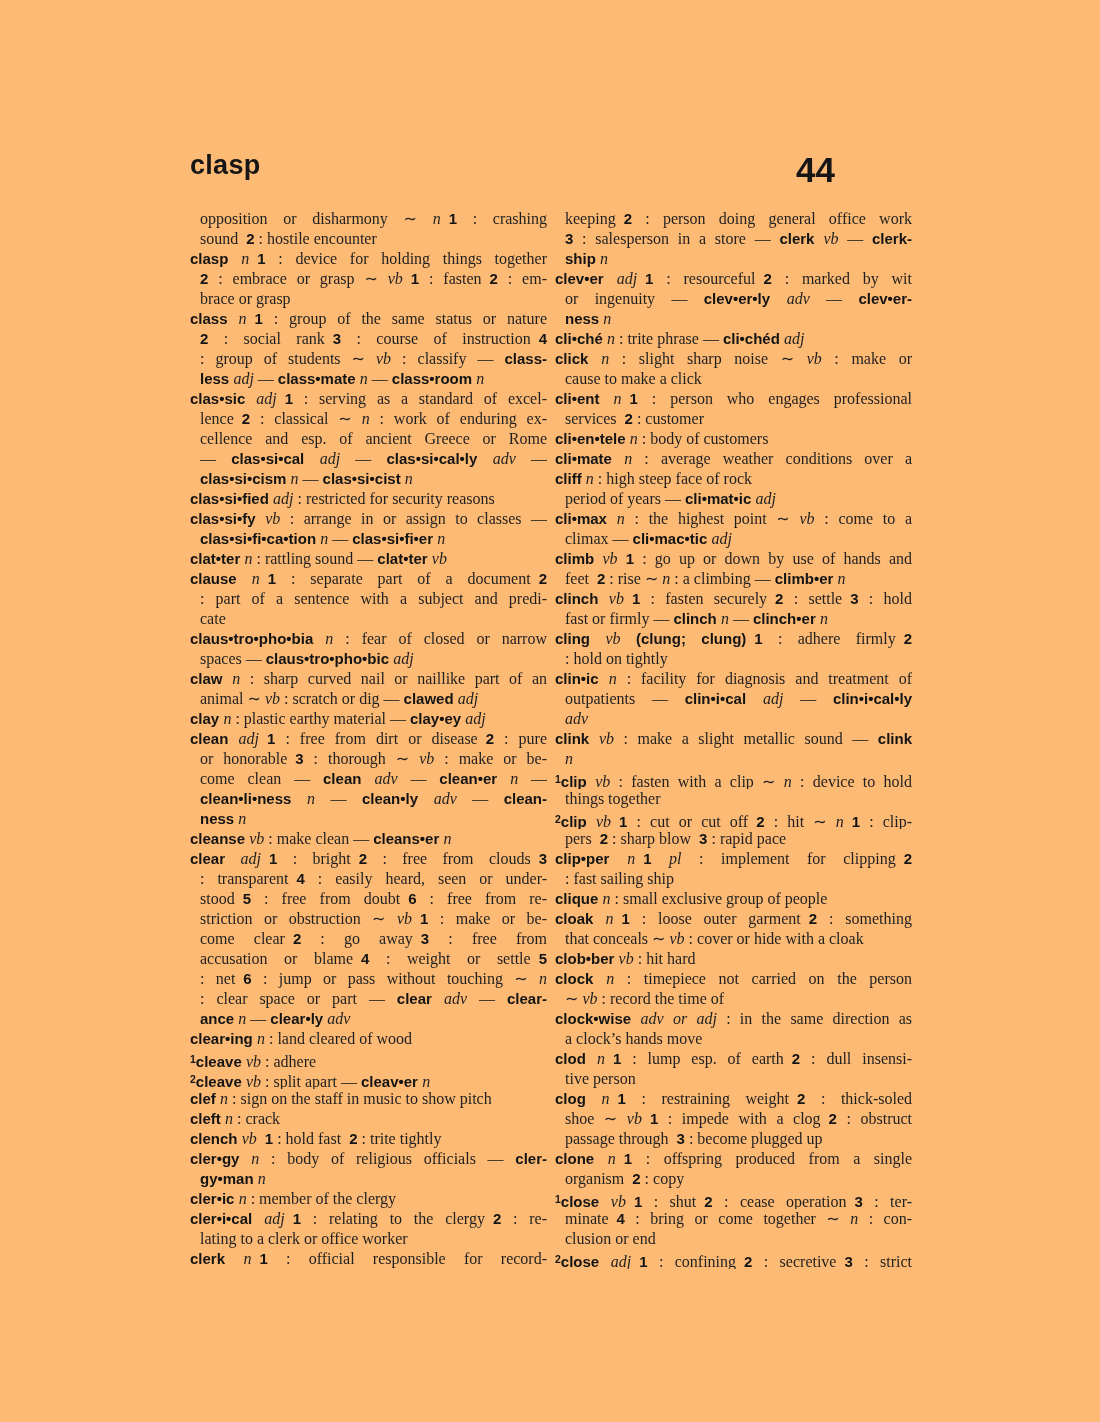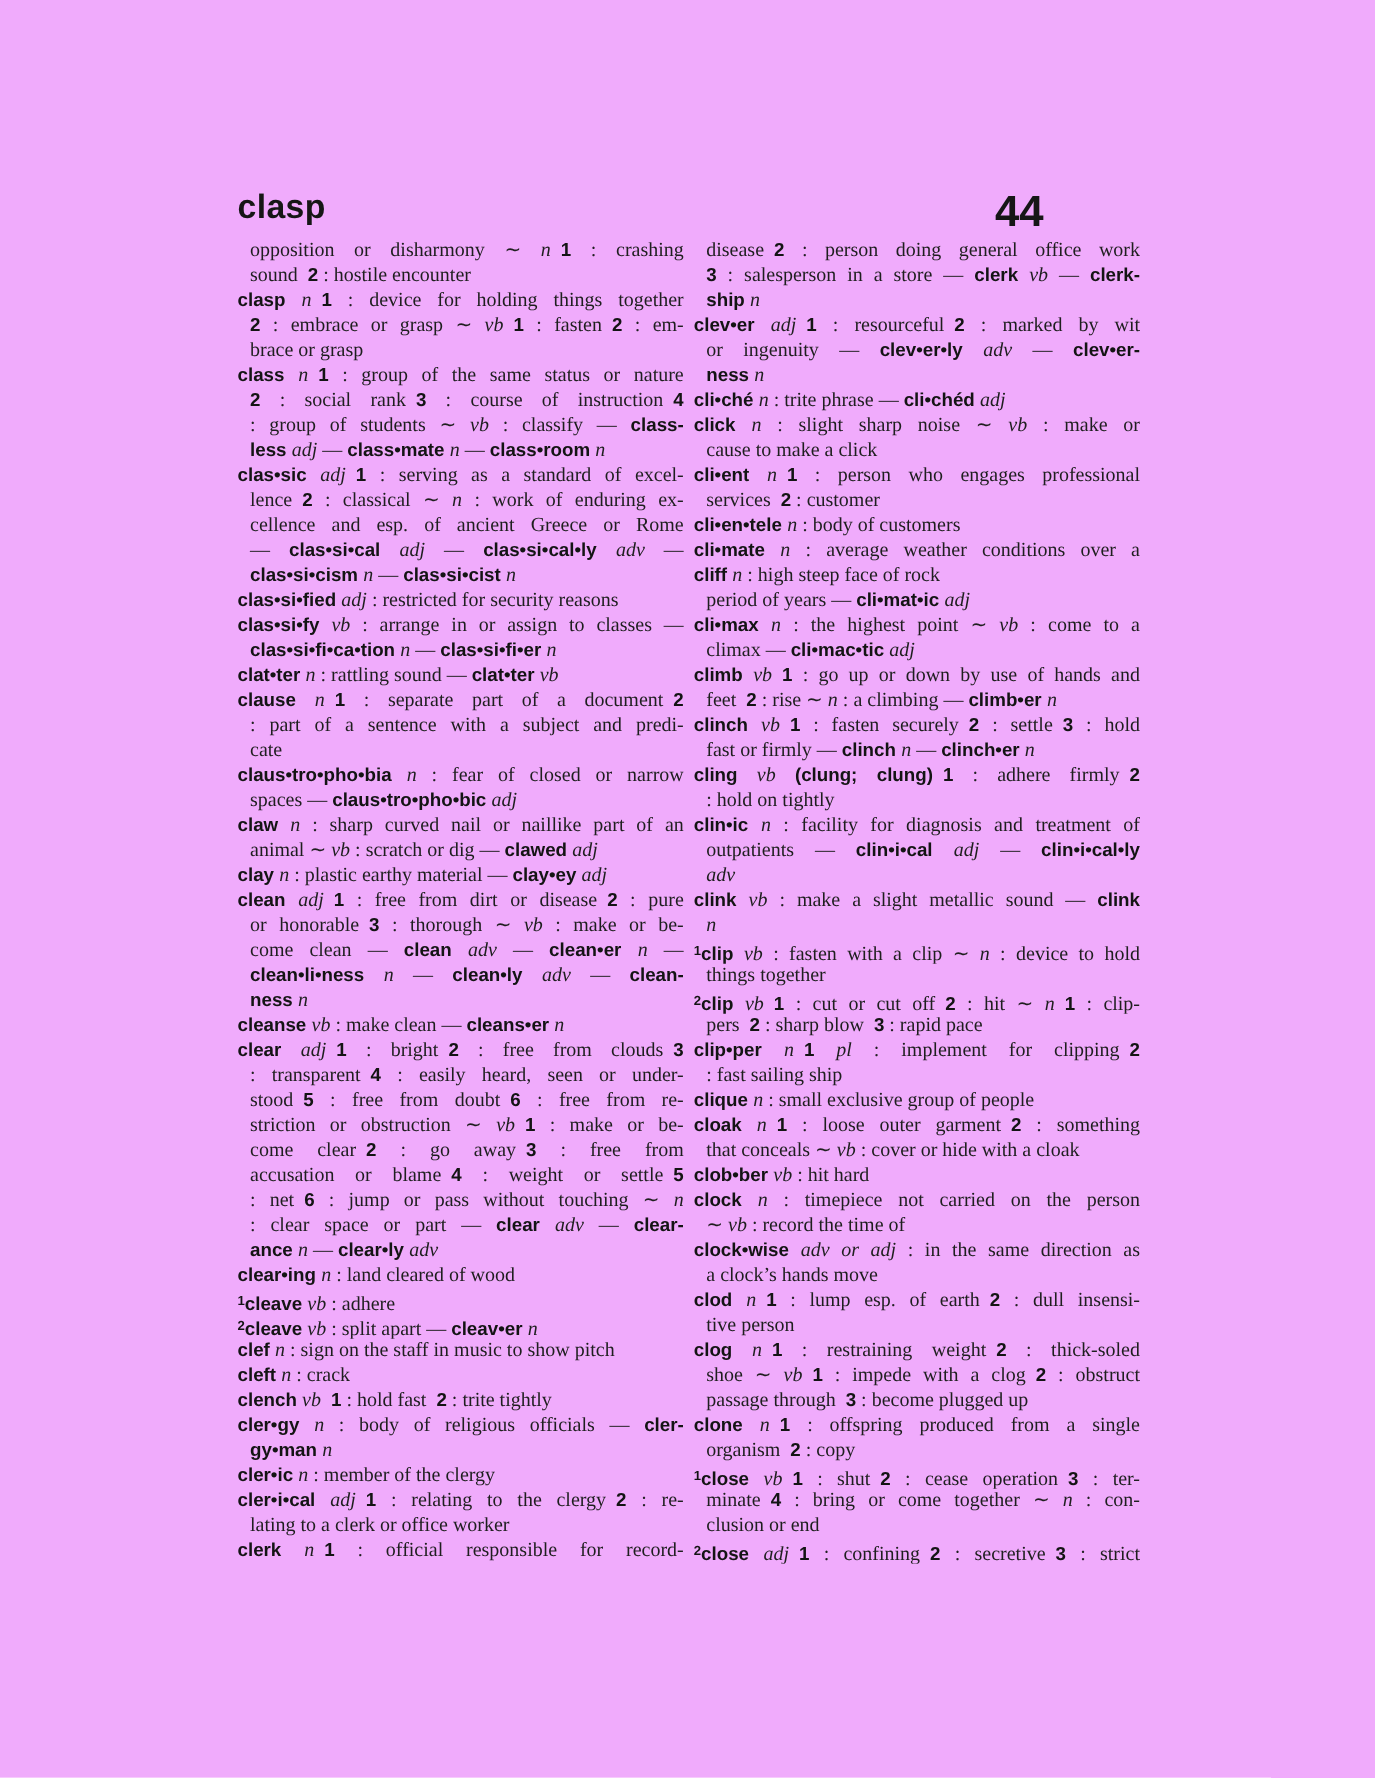--- a/index.html
+++ b/index.html
@@ -11,21 +11,21 @@
     width: 1100px;
     height: 1422px;
     position: relative;
     font-family: "Liberation Serif", serif;
     color: #1c1c1c;
     overflow: hidden;
   }
   .page {
     position: absolute;
     inset: 0;
-    background: #f0abfc;
+    background: #fdba74;
     text-decoration: underline;
   }
   .header-bar {
     position: absolute;
     top: 150px;
     left: 190px;
     width: 726px;
     height: 36px;
   }
   .guide-word {
@@ -42,21 +42,21 @@
     position: absolute;
     left: 606px;
     top: 0;
     font-family: "Liberation Sans", sans-serif;
     font-weight: bold;
     font-size: 35px;
     color: #161616;
   }
   .col {
     position: absolute;
-    top: 191px;
+    top: 209px;
     width: 357px;
   }
   .col-left  { left: 190px; }
   .col-right { left: 555px; }
   .line {
     height: 20px;
     line-height: 20px;
     font-size: 16px;
     text-align: justify;
     text-align-last: justify;
@@ -137,21 +137,21 @@
       <div class="line end"><span class="seg-b">cleft </span><span class="seg-i">n</span><span class="seg-r"> : crack</span></div>
       <div class="line end"><span class="seg-b">clench </span><span class="seg-i">vb</span><span class="seg-r"> </span><span class="seg-b">1</span><span class="seg-r"> : hold fast </span><span class="seg-b">2</span><span class="seg-r"> : trite tightly</span></div>
       <div class="line"><span class="seg-b">cler•gy </span><span class="seg-i">n</span><span class="seg-r"> : body of religious officials — </span><span class="seg-b">cler-</span></div>
       <div class="line ind end"><span class="seg-b">gy•man </span><span class="seg-i">n</span></div>
       <div class="line end"><span class="seg-b">cler•ic </span><span class="seg-i">n</span><span class="seg-r"> : member of the clergy</span></div>
       <div class="line"><span class="seg-b">cler•i•cal </span><span class="seg-i">adj</span><span class="seg-r"> </span><span class="seg-b">1</span><span class="seg-r"> : relating to the clergy </span><span class="seg-b">2</span><span class="seg-r"> : re-</span></div>
       <div class="line ind end"><span class="seg-r">lating to a clerk or office worker</span></div>
       <div class="line"><span class="seg-b">clerk </span><span class="seg-i">n</span><span class="seg-r"> </span><span class="seg-b">1</span><span class="seg-r"> : official responsible for record-</span></div>
     </div>
   <div class="col col-right" id="col-right">
-      <div class="line ind"><span class="seg-r">disease </span><span class="seg-b">2</span><span class="seg-r"> : person doing general office work</span></div>
+      <div class="line ind"><span class="seg-r">keeping </span><span class="seg-b">2</span><span class="seg-r"> : person doing general office work</span></div>
       <div class="line ind"><span class="seg-b">3</span><span class="seg-r"> : salesperson in a store — </span><span class="seg-b">clerk </span><span class="seg-i">vb</span><span class="seg-r"> — </span><span class="seg-b">clerk-</span></div>
       <div class="line ind end"><span class="seg-b">ship </span><span class="seg-i">n</span></div>
       <div class="line"><span class="seg-b">clev•er </span><span class="seg-i">adj</span><span class="seg-r"> </span><span class="seg-b">1</span><span class="seg-r"> : resourceful </span><span class="seg-b">2</span><span class="seg-r"> : marked by wit</span></div>
       <div class="line ind"><span class="seg-r">or ingenuity — </span><span class="seg-b">clev•er•ly </span><span class="seg-i">adv</span><span class="seg-r"> — </span><span class="seg-b">clev•er-</span></div>
       <div class="line ind end"><span class="seg-b">ness </span><span class="seg-i">n</span></div>
       <div class="line end"><span class="seg-b">cli•ché </span><span class="seg-i">n</span><span class="seg-r"> : trite phrase — </span><span class="seg-b">cli•chéd </span><span class="seg-i">adj</span></div>
       <div class="line"><span class="seg-b">click </span><span class="seg-i">n</span><span class="seg-r"> : slight sharp noise ∼ </span><span class="seg-i">vb</span><span class="seg-r"> : make or</span></div>
       <div class="line ind end"><span class="seg-r">cause to make a click</span></div>
       <div class="line"><span class="seg-b">cli•ent </span><span class="seg-i">n</span><span class="seg-r"> </span><span class="seg-b">1</span><span class="seg-r"> : person who engages professional</span></div>
       <div class="line ind end"><span class="seg-r">services </span><span class="seg-b">2</span><span class="seg-r"> : customer</span></div>

